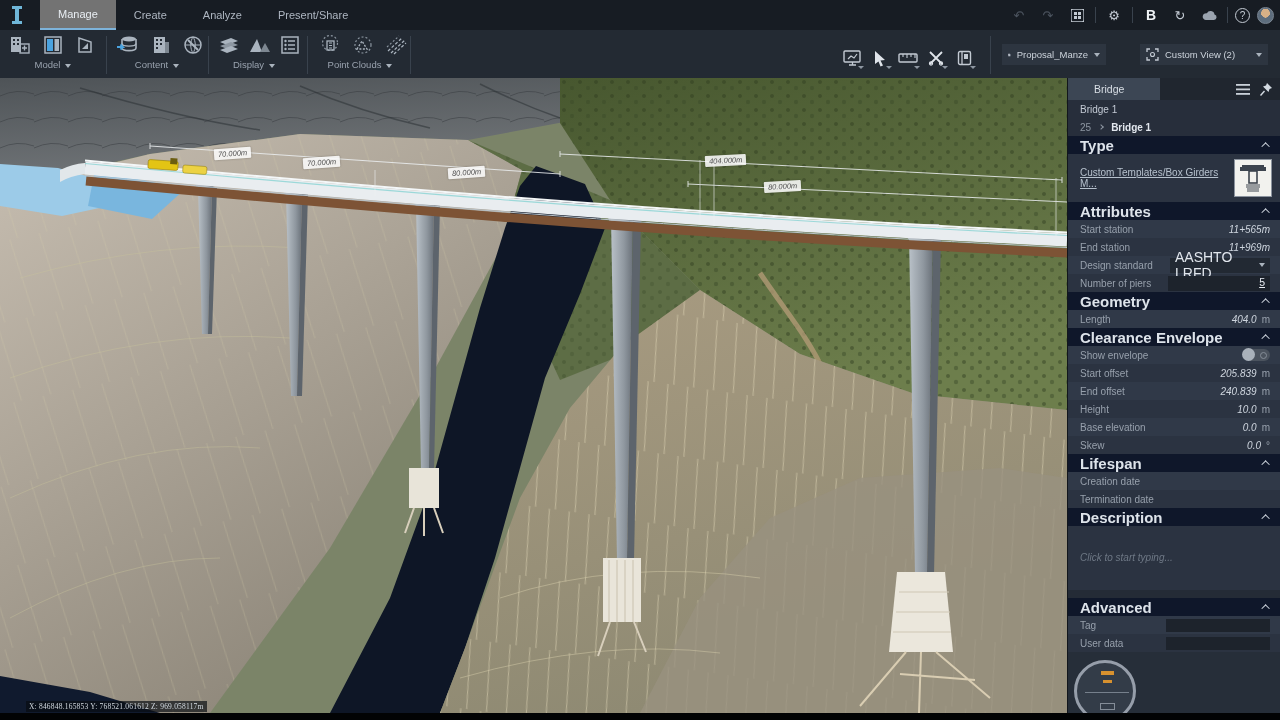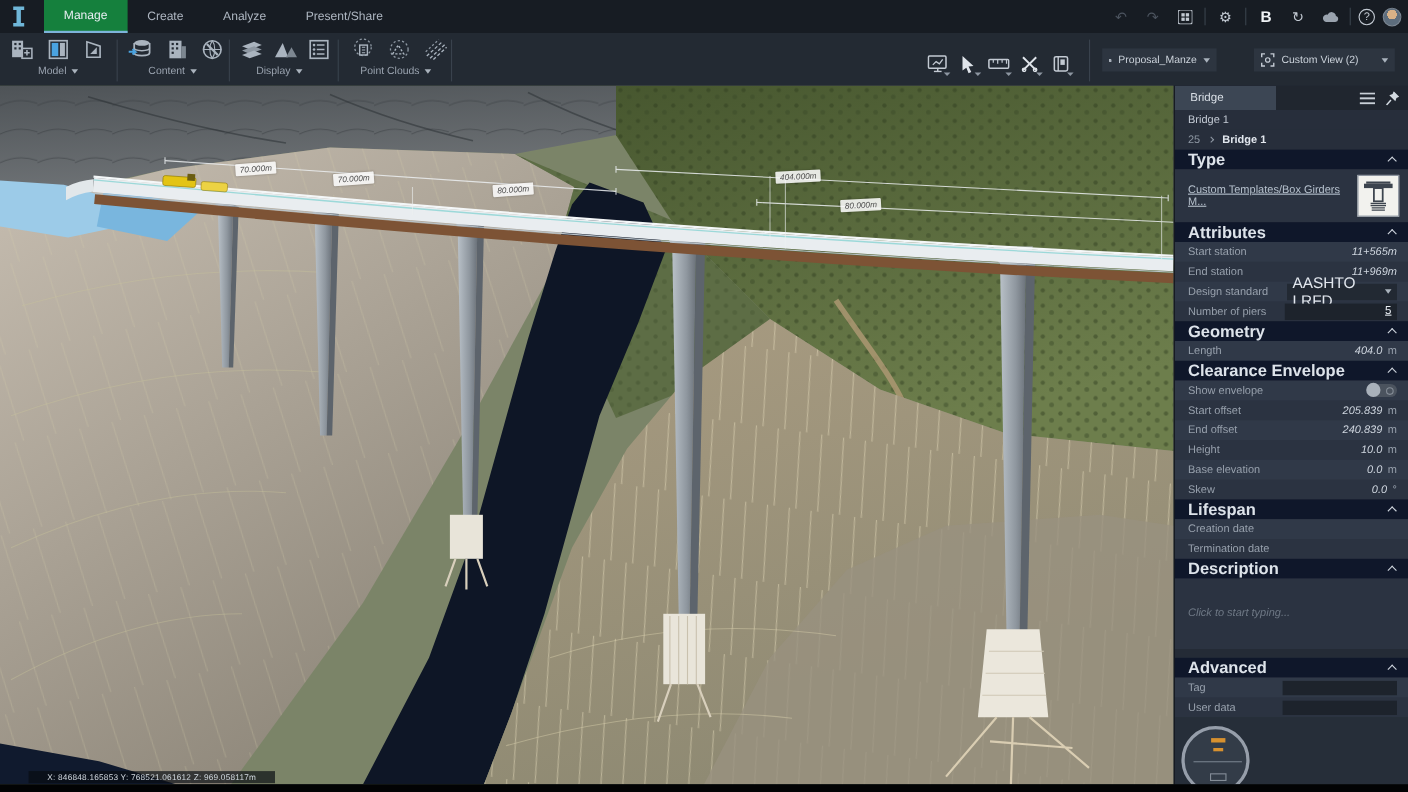--- a/index.html
+++ b/index.html
@@ -6,21 +6,21 @@
   html,body { width:1280px; height:720px; overflow:hidden; background:#000;
     font-family:"Liberation Sans", sans-serif; }
   #app { position:relative; width:1280px; height:720px; background:#1a2028; }
 
   
   .titlebar { position:absolute; left:0; top:0; width:1280px; height:30px;
     background:#171c23; display:flex; align-items:center; }
   .logo { width:14px; height:20px; margin-left:10px; margin-right:16px; }
   .tab { height:30px; padding:0 18px; display:flex; align-items:center;
     color:#aeb6c1; font-size:11px; cursor:default; }
-  .tab.active { background:#15803d; color:#e9eef3; border-bottom:2px solid #7db3da; }
+  .tab.active { background:#737373; color:#e9eef3; border-bottom:2px solid #7db3da; }
   .tbicons { position:absolute; right:6px; top:0; height:30px; display:flex; align-items:center; gap:7px; }
   .tbicon { width:22px; height:20px; display:flex; align-items:center; justify-content:center;
     color:#c3cad3; font-size:13px; }
   .tbicon.dim { color:#4c545f; }
   .tbsep { width:1px; height:16px; background:#39424d; }
   .bent { font-weight:bold; font-size:14px; color:#f0f3f6; }
   .avatar { width:17px; height:17px; border-radius:50%;
     background:radial-gradient(circle at 50% 35%, #d8b187 0 35%, #5d6d7d 36% 100%);
     border:1px solid #7c8793; }
   .helpc { width:15px; height:15px; border-radius:50%; border:1.3px solid #c3cad3;
@@ -43,29 +43,29 @@
   .ddrop { position:absolute; top:14px; height:21px; background:#2d3540;
     display:flex; align-items:center; padding:0 6px; gap:6px; color:#ccd3db; font-size:9.5px; }
 
   
   .viewport { position:absolute; left:0; top:78px; width:1067px; height:635px; background:#6d785e; }
   .viewport svg { position:absolute; left:0; top:0; }
   .dimlabel { position:absolute; background:rgba(250,250,250,.88); color:#4e4e4e;
     font-size:7.5px; font-style:italic; padding:1px 4px; border-radius:1px; white-space:nowrap;
     box-shadow:0 0 2px rgba(0,0,0,.35); }
   .coords { position:absolute; left:26px; top:623px; background:rgba(8,12,18,.68);
-    color:#d3dae1; font-size:7.5px; padding:1px 17px; letter-spacing:.2px; white-space:nowrap; }
+    color:#d3dae1; font-size:7.5px; padding:1px 3px; letter-spacing:.2px; white-space:nowrap;font-family:Liberation Serif, serif; }
   .statusbar { position:absolute; left:0; top:713px; width:1280px; height:7px; background:#020304; }
 
   
   .panel { position:absolute; left:1067px; top:78px; width:213px; height:635px;
     background:#2b3341; border-left:1px solid #12161c; overflow:hidden; color:#cdd4dd; }
   .ptabs { height:22px; background:#20262f; display:flex; align-items:center; }
   .ptab { height:22px; background:#3c4654; color:#d9dfe6; font-size:10.5px;
-    display:flex; align-items:center; padding:0 14px; min-width:92px; }
+    display:flex; align-items:center; padding:0 26px; min-width:92px; }
   .ptabicons { margin-left:auto; display:flex; gap:10px; padding-right:8px; align-items:center; }
   .psub { height:18px; display:flex; align-items:center; padding-left:12px;
     font-size:10px; color:#c3cad4; background:#272e3b; }
   .pcrumb { height:18px; display:flex; align-items:center; gap:8px; padding-left:12px;
     font-size:10px; color:#8d96a2; background:#272e3b; }
   .pcrumb b { color:#e2e7ee; font-size:10px; }
   .crumbchev { width:4px; height:4px; border-right:1.4px solid #8d96a2; border-top:1.4px solid #8d96a2;
     transform:rotate(45deg); }
   .sechead { height:18px; background:#0f172a; display:flex; align-items:center;
     padding:0 10px 0 12px; font-weight:bold; font-size:15px; color:#dde3ea; }

